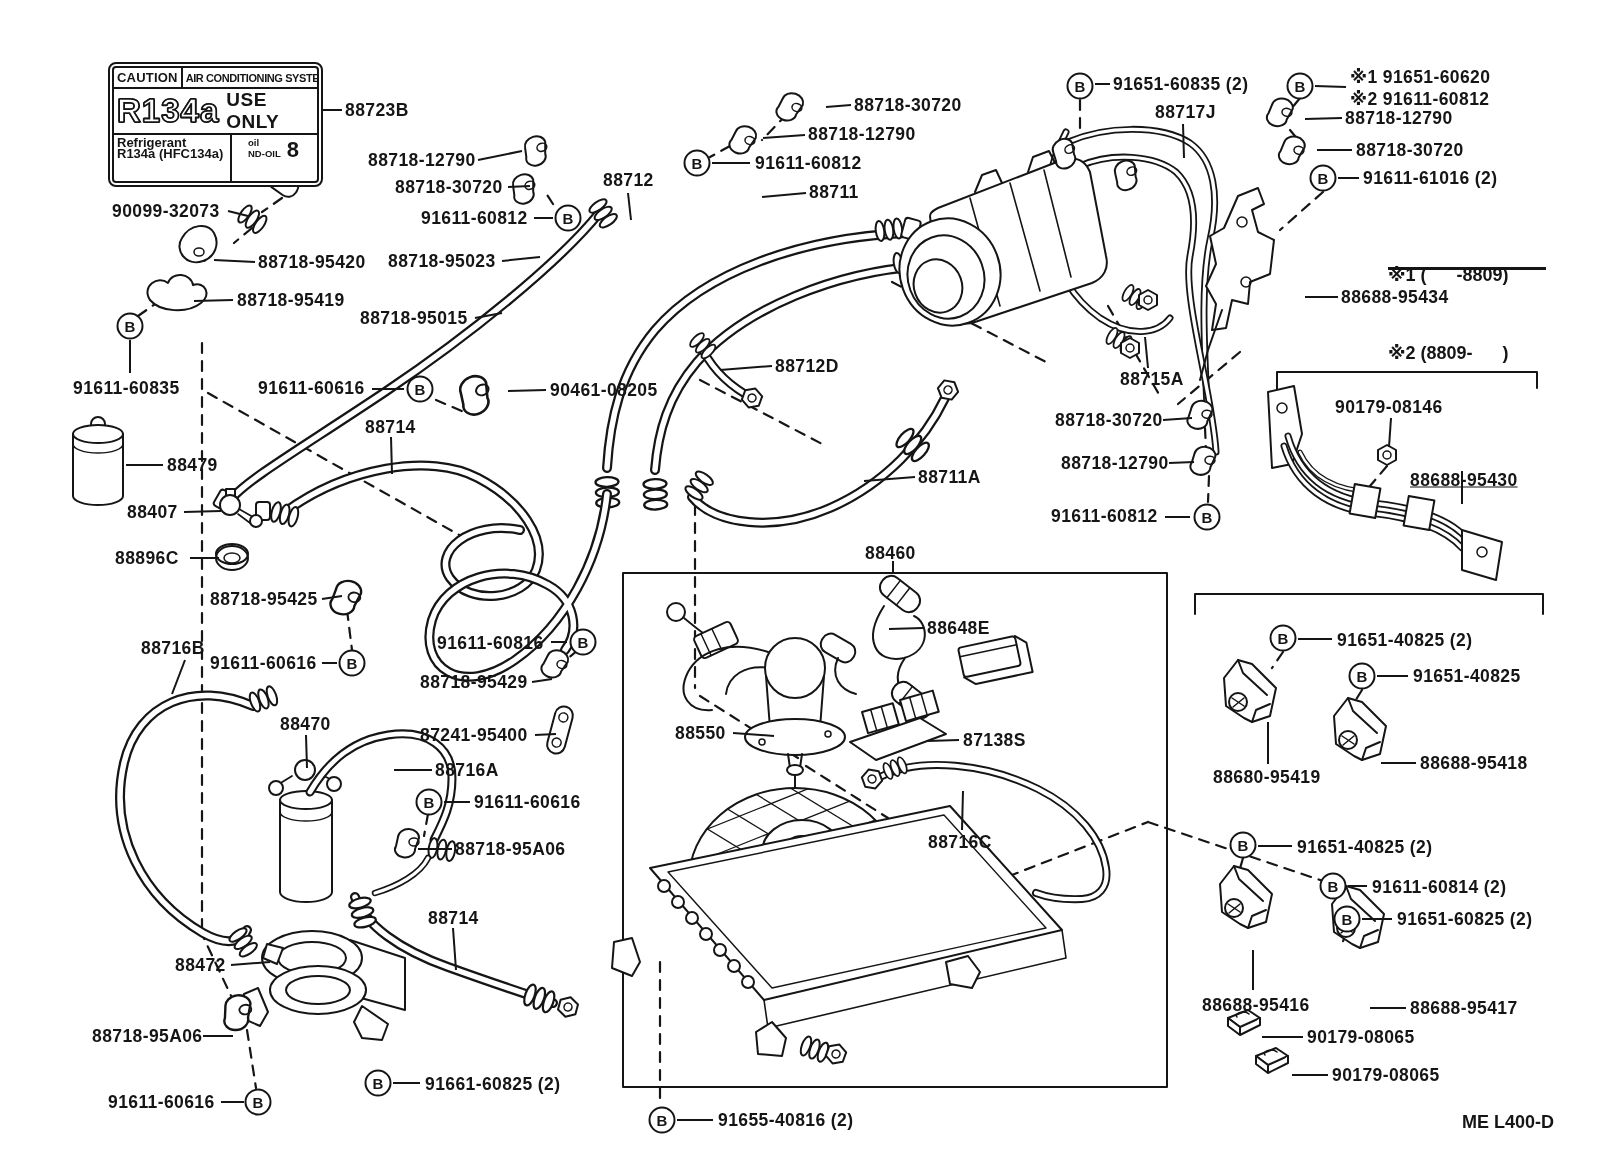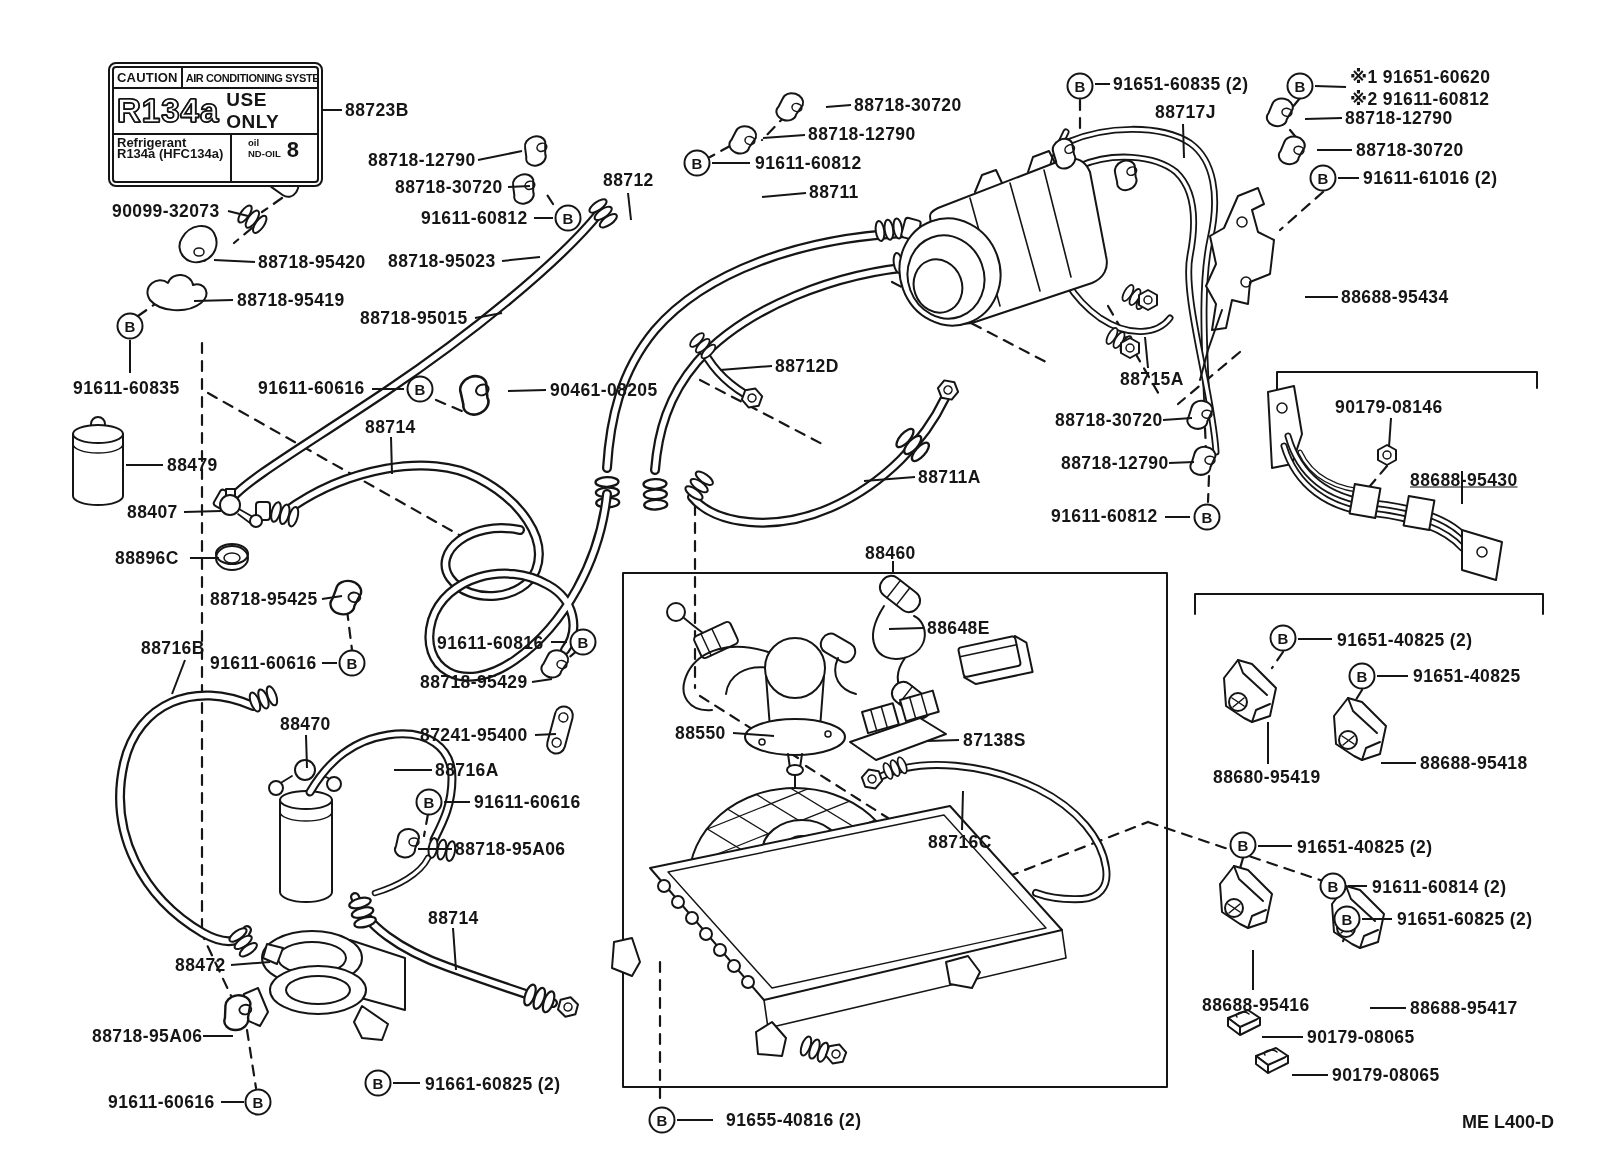--- a/index.html
+++ b/index.html
@@ -493,21 +493,21 @@
       <div class="plabel" style="left: 675px; top: 733px;">88550</div>
       <div class="plabel" style="left: 963px; top: 740px;">87138S</div>
       <div class="plabel" style="left: 928px; top: 842px;">88716C</div>
       <div class="plabel" style="left: 428px; top: 918px;">88714</div>
       <div class="plabel" style="left: 175px; top: 965px;">88472</div>
       <div class="plabel" style="left: 92px; top: 1036px;">88718-95A06</div>
       <div class="plabel" style="left: 108px; top: 1102px;">91611-60616</div>
       <div class="bcircle" style="left: 258px; top: 1102px;">B</div>
       <div class="plabel" style="left: 425px; top: 1084px;">91661-60825 (2)</div>
       <div class="bcircle" style="left: 378px; top: 1083px;">B</div>
-      <div class="plabel" style="left: 718px; top: 1120px; margin-left: 8px;">91655-40816 (2)</div>
+      <div class="plabel" style="left: 718px; top: 1120px;">91655-40816 (2)</div>
       <div class="bcircle" style="left: 662px; top: 1120px;">B</div>
       <div class="plabel" style="left: 1337px; top: 640px;">91651-40825 (2)</div>
       <div class="bcircle" style="left: 1283px; top: 638px;">B</div>
       <div class="plabel" style="left: 1413px; top: 676px;">91651-40825</div>
       <div class="bcircle" style="left: 1362px; top: 676px;">B</div>
       <div class="plabel" style="left: 1213px; top: 777px;">88680-95419</div>
       <div class="plabel" style="left: 1420px; top: 763px;">88688-95418</div>
       <div class="plabel" style="left: 1297px; top: 847px;">91651-40825 (2)</div>
       <div class="bcircle" style="left: 1243px; top: 845px;">B</div>
       <div class="plabel" style="left: 1372px; top: 887px;">91611-60814 (2)</div>
@@ -537,15 +537,19 @@
         </div>
         <div class="cl-oil">
           <div>oil</div>
           <div>ND-OIL</div>
         </div>
         <div class="cl-oilnum">8</div>
       </div>
     </div>
   </div>
 
+  <div class="notebox">
+    <div>※1 (      -8809)</div>
+    <div>※2 (8809-      )</div>
+  </div>
 
   <div class="pagecode">ME L400-D</div>
 </div>
 
 </body></html>

